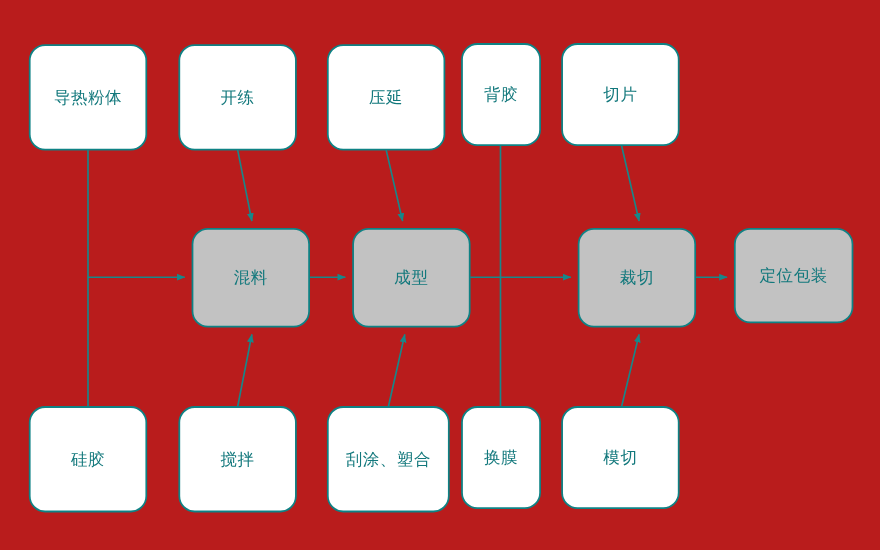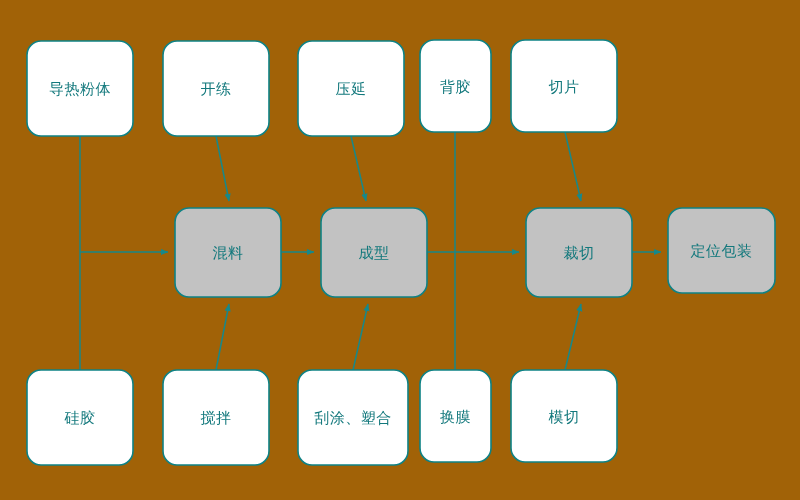--- a/index.html
+++ b/index.html
@@ -10,21 +10,21 @@
   body {
     width: 800px;
     height: 500px;
     font-family: "DejaVu Sans", "Liberation Sans", sans-serif;
     overflow: hidden;
   }
   #flow-root {
     position: relative;
     width: 800px;
     height: 500px;
-    background: #a16207;
+    background: #b91c1c;
   }
   svg#flow-svg {
     position: absolute;
     left: 0;
     top: 0;
     width: 800px;
     height: 500px;
     display: block;
   }
   .node-rect-input {

